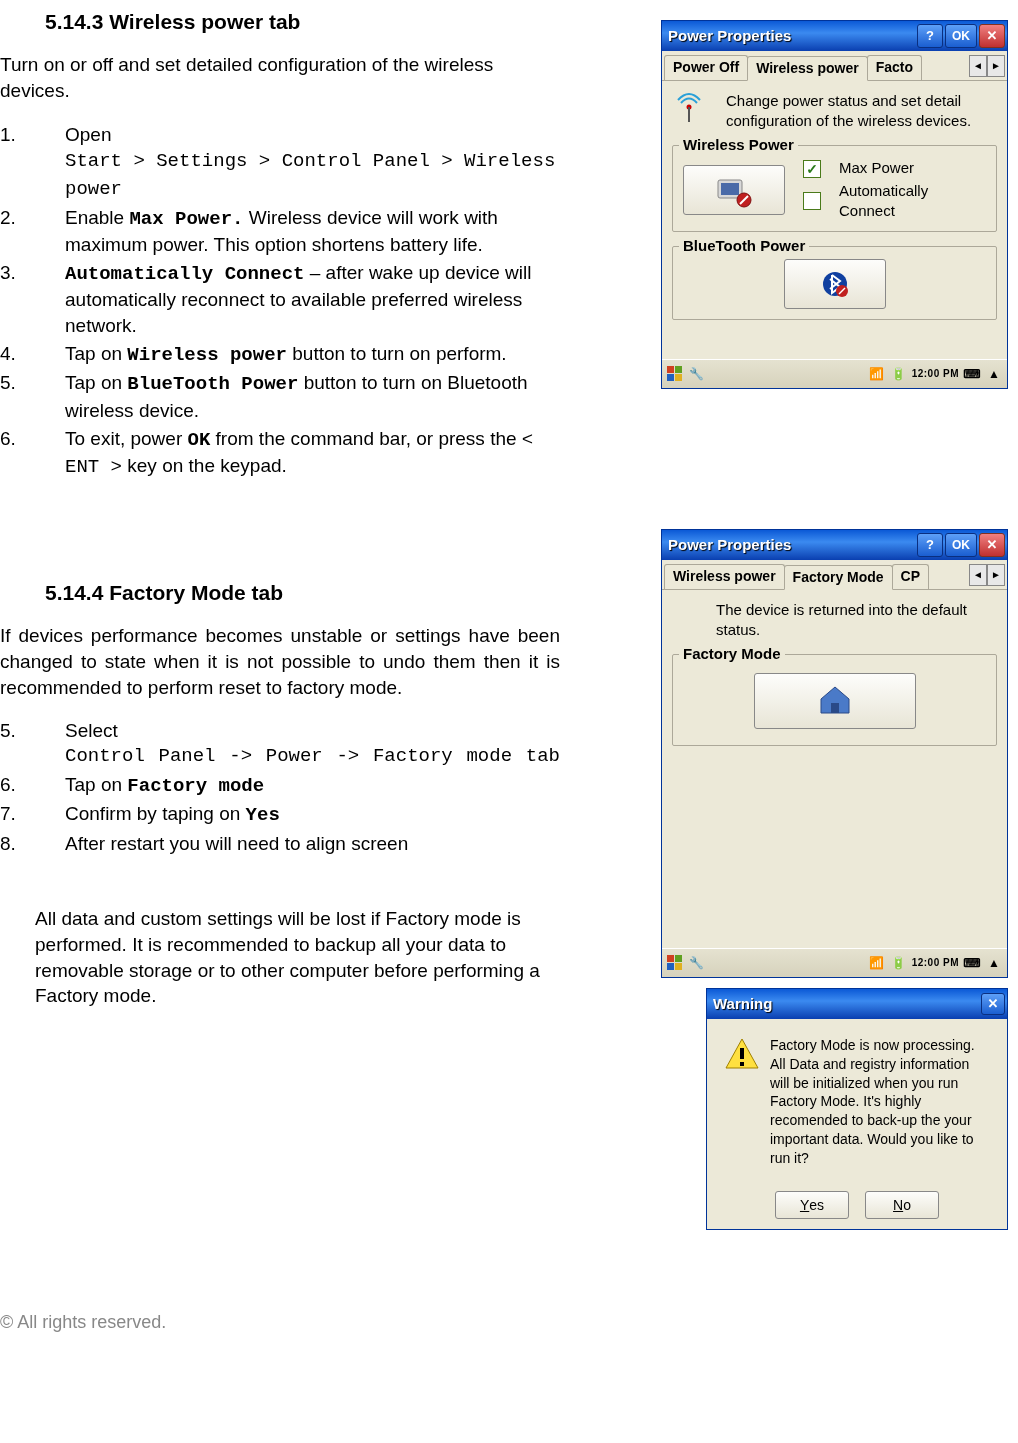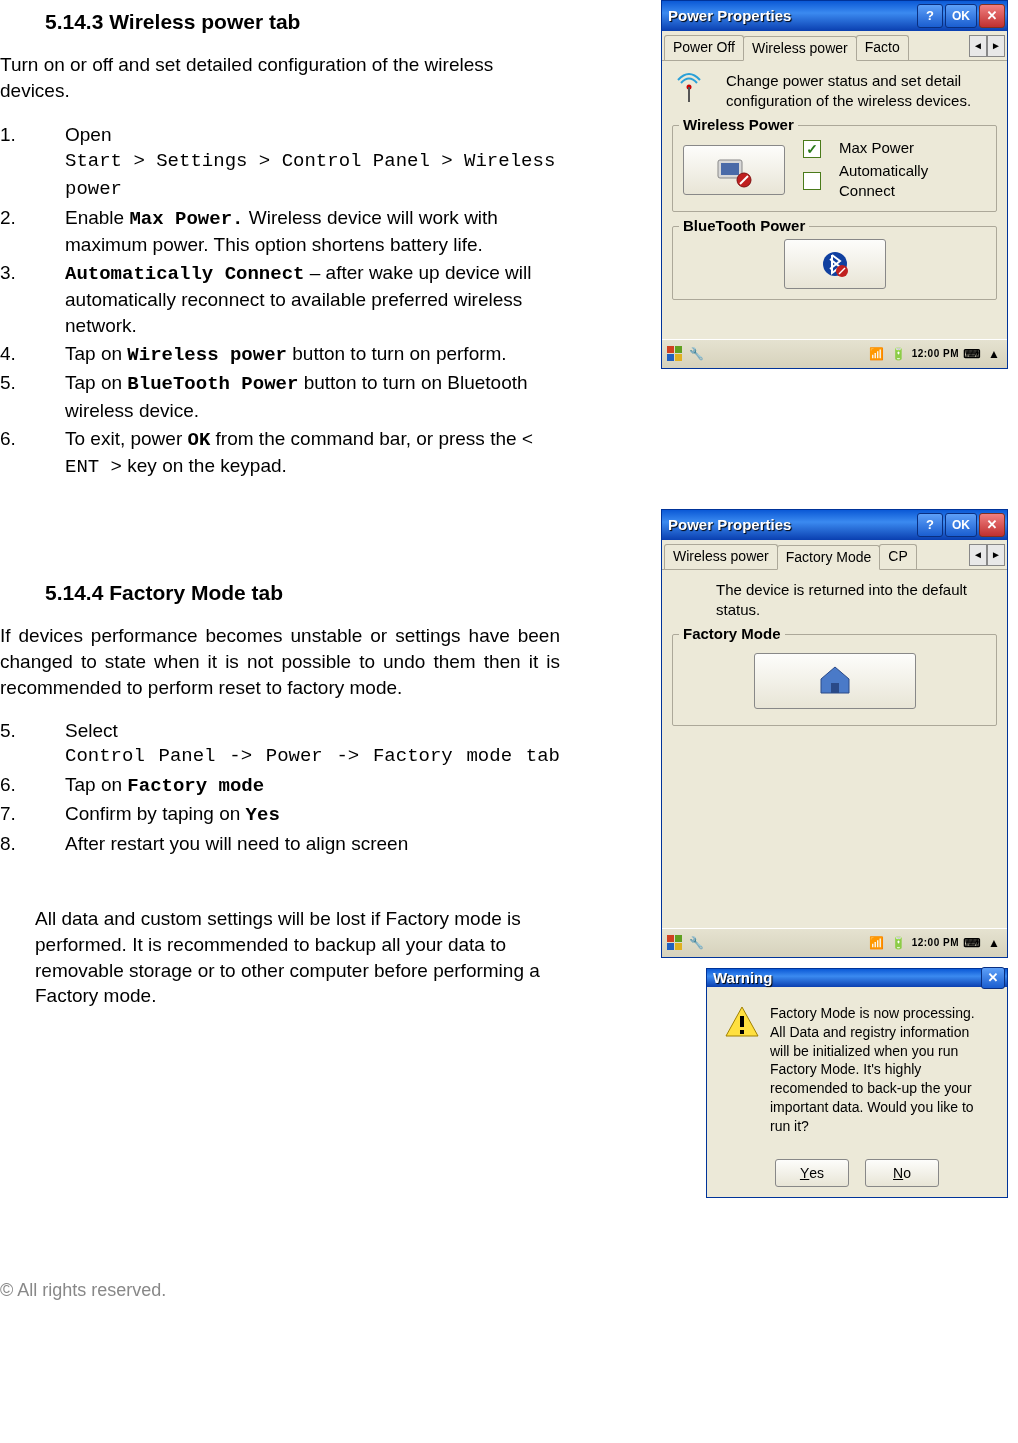--- a/index.html
+++ b/index.html
@@ -18,20 +18,21 @@
     box-sizing: border-box;
   }
   .col-left {
     width: 560px;
     float: left;
     padding-left: 0px;
   }
   .col-right {
     width: 430px;
     float: right;
+    margin-top: 20px;
   }
   h3 {
     font-size: 21px;
     font-weight: bold;
     margin: 8px 0 16px 45px;
   }
   .intro {
     margin: 0 0 18px 0;
   }
   .justify { text-align: justify; }
@@ -115,20 +116,21 @@
     border-radius: 3px;
   }
   .ce-btn.ok { width: 30px; font-size: 12px;}
   .ce-btn.close { background: linear-gradient(to bottom,#f08080,#c03030); border-color:#803020;}
   .ce-tabs {
     display: flex;
     background: #ece9d8;
     border-bottom: 1px solid #aca899;
     padding-top: 4px;
     padding-left: 2px;
+    font-weight: bold;
   }
   .ce-tab {
     border: 1px solid #aca899;
     border-bottom: none;
     background: #ece9d8;
     padding: 2px 8px;
     font-size: 14px;
     margin-right: -1px;
     border-radius: 3px 3px 0 0;
     position: relative;
@@ -211,21 +213,21 @@
   .clock{font-weight:bold;font-size:10px;letter-spacing:0.5px;}
   
   .warn {
     border:1px solid #003399;
     width: 300px;
     float:right;
     font-family: Tahoma,Arial,sans-serif;
     font-size:14px;
     background:#ece9d8;
   }
-  .warn .ce-titlebar{height:18px;}
+  .warn .ce-titlebar{height:30px;}
   .warn-body{padding:17px;display:flex;gap:10px;}
   .warn-icon{width:36px;height:36px;flex-shrink:0;}
   .warn-btns{display:flex;justify-content:center;gap:16px;padding:6px 0 10px 0;}
   .warn-btn{border:1px solid #888;background:linear-gradient(to bottom,#fdfdfb,#e8e5d6);width:72px;height:26px;display:flex;align-items:center;justify-content:center;border-radius:3px;}
   .warn-btn .u{text-decoration:underline;}
   .clearfix::after{content:"";display:table;clear:both;}
   .body2 { min-height: 340px;}
 </style>
 </head>
 <body>

